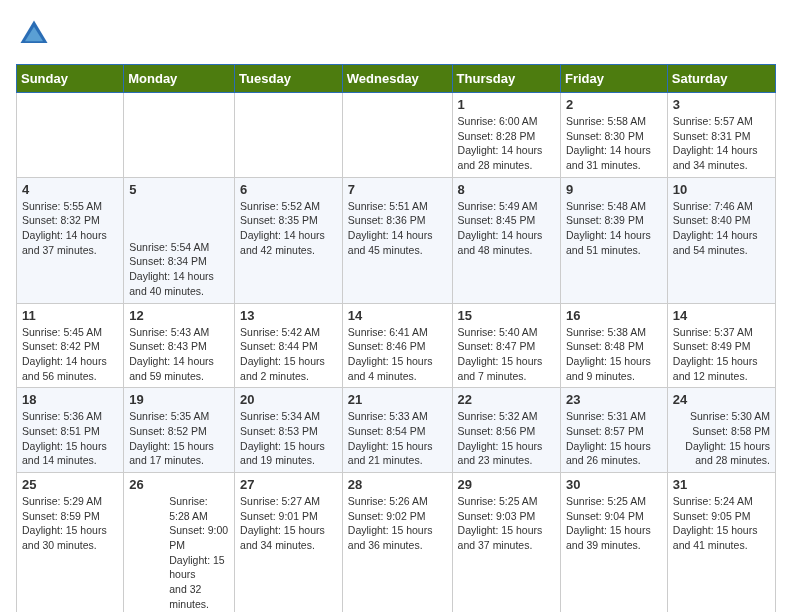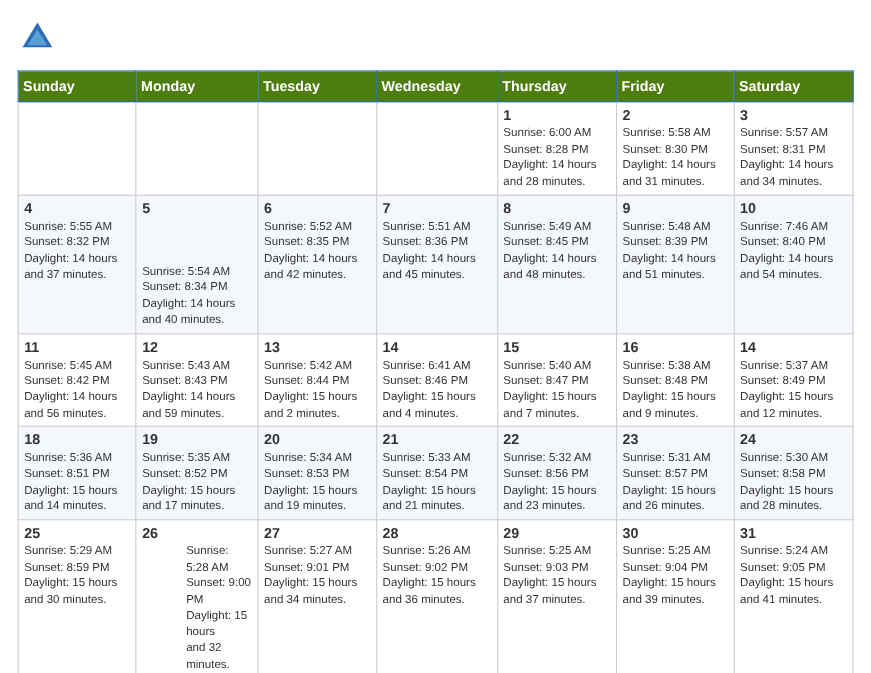--- a/index.html
+++ b/index.html
@@ -298,21 +298,21 @@
         </td>
         <td>
           <span class="day-number">23</span>
           <div class="day-info" style="white-space: pre-line;">Sunrise: 5:31 AM
 Sunset: 8:57 PM
 Daylight: 15 hours
 and 26 minutes.</div>
         </td>
         <td>
           <span class="day-number">24</span>
-          <div class="day-info" style="white-space: pre-line;">Sunrise: 5:30 AM
+          <div class="day-info" style="white-space: pre-line; text-align: right;">Sunrise: 5:30 AM
 Sunset: 8:58 PM
 Daylight: 15 hours
 and 28 minutes.</div>
         </td>
       </tr>
       <tr>
         <td>
           <span class="day-number">25</span>
           <div class="day-info" style="white-space: pre-line;">Sunrise: 5:29 AM
 Sunset: 8:59 PM

